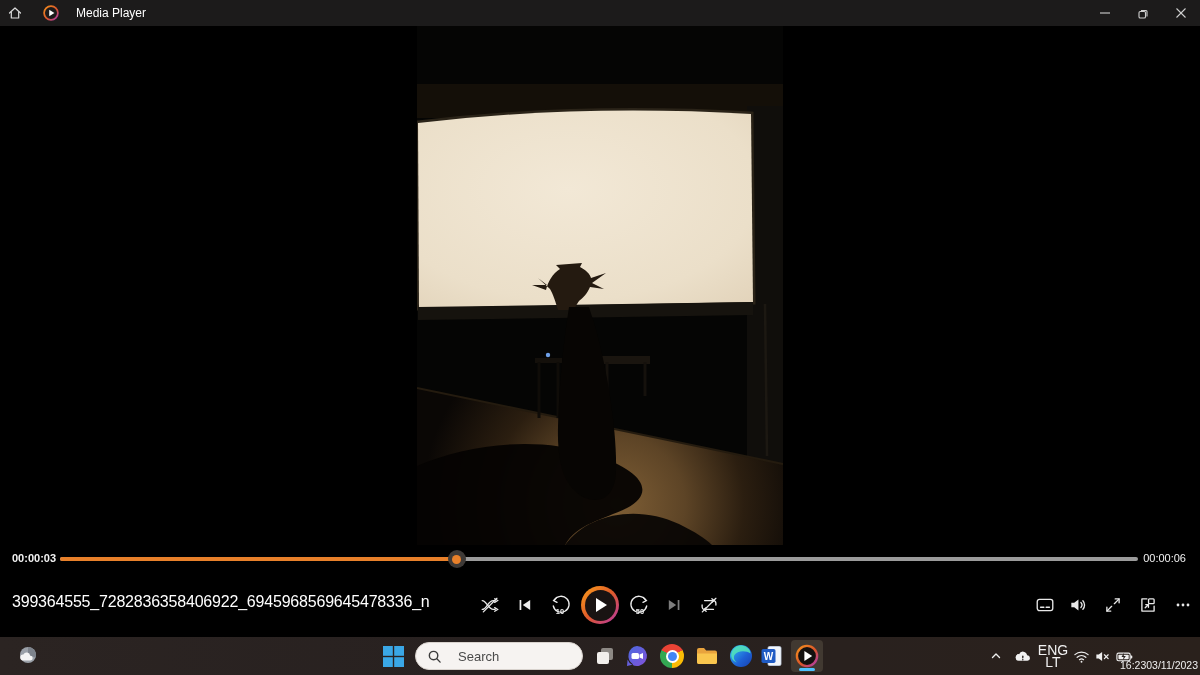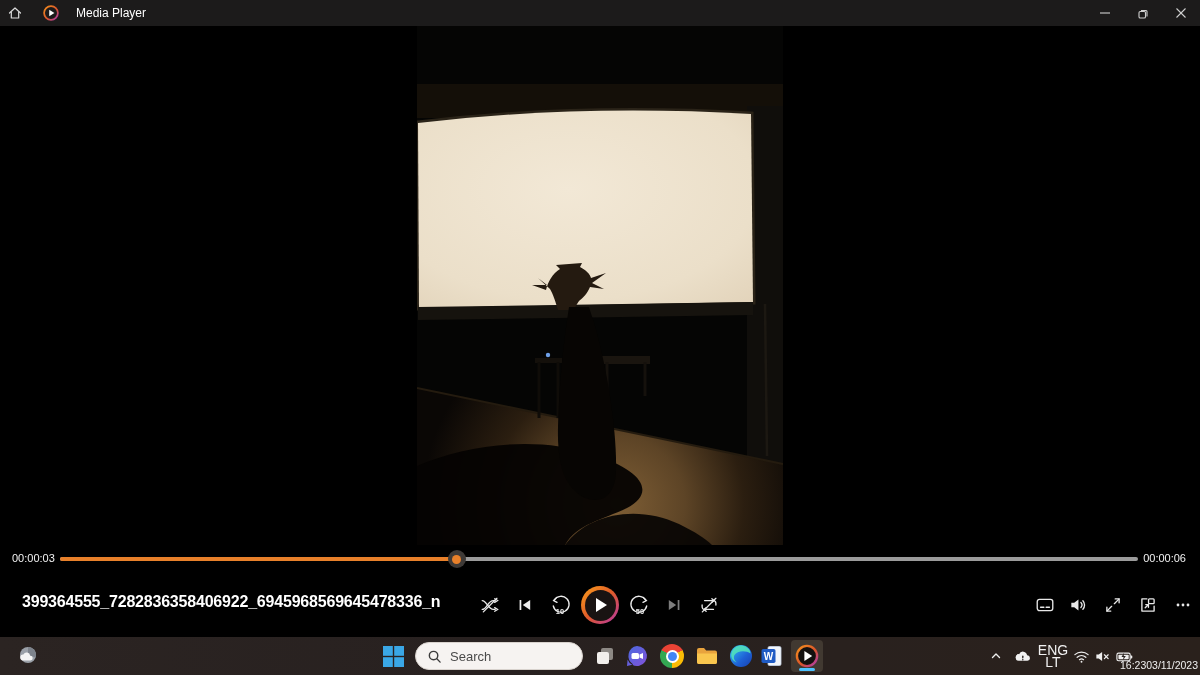--- a/index.html
+++ b/index.html
@@ -13,33 +13,33 @@
   .tb-btn { width:30px; height:26px; display:flex; align-items:center; justify-content:center; }
   .tb-title { color:#ffffff; font-size:12px; margin-left:10px; }
   .caption-group { position:absolute; right:0; top:0; display:flex; }
   .cap-btn { width:38px; height:26px; display:flex; align-items:center; justify-content:center; }
 
   
   .video-wrap { position:absolute; left:417px; top:26px; width:366px; height:519px; background:#030303; }
 
   
   .seek-time { position:absolute; color:#f2f2f2; font-size:11px; top:552px; }
-  .seek-time.left { left:12px; }
+  .seek-time.left { left:12px;font-weight:bold; }
   .seek-time.right { right:14px; }
   .seek-track { position:absolute; left:60px; top:557px; width:1078px; height:4px;
                 background:#9b9b9b; border-radius:2px; }
   .seek-played { position:absolute; left:0; top:0; height:4px; width:36.8%;
                  background:#e8802a; border-radius:2px; }
   .seek-handle { position:absolute; top:-7px; left:calc(36.8% - 9px); width:18px; height:18px;
                  border-radius:50%; background:#3e3a37; display:flex; align-items:center; justify-content:center; }
   .seek-handle::after { content:""; width:9px; height:9px; border-radius:50%; background:#e8802a; }
 
   
-  .filename { position:absolute; left:22px; top:593px; color:#ffffff; font-size:16px;
-              font-weight:bold; letter-spacing:-0.2px; }
+  .filename { position:absolute; left:12px; top:593px; color:#ffffff; font-size:16px;
+              font-weight:normal; letter-spacing:-0.2px; }
   .ctl { position:absolute; top:590px; width:30px; height:30px; display:flex;
          align-items:center; justify-content:center; }
   .play-btn { position:absolute; left:581px; top:586px; width:38px; height:38px; border-radius:50%;
               background:linear-gradient(135deg,#f5921d 10%,#e05a2b 50%,#b93a9e 95%);
               display:flex; align-items:center; justify-content:center; }
   .play-inner { width:31px; height:31px; border-radius:50%; background:#191312;
                 display:flex; align-items:center; justify-content:center; }
   .play-tri { width:0; height:0; border-left:11px solid #fff; border-top:7px solid transparent;
               border-bottom:7px solid transparent; margin-left:3px; }
   .skip-num { position:absolute; left:0; right:0; top:13px; text-align:center; color:#eaeaea;
@@ -49,21 +49,21 @@
   .taskbar { position:absolute; left:0; top:637px; width:1200px; height:38px;
              background:linear-gradient(90deg,#2b2422,#282120 40%,#2a211c); z-index:40; }
   .tb-icon { position:absolute; top:3px; width:32px; height:32px; display:flex;
              align-items:center; justify-content:center; border-radius:4px; }
   .active-app { background:#413931; }
   .active-underline { position:absolute; bottom:1px; left:50%; margin-left:-8px;
                       width:16px; height:3px; border-radius:2px; background:#4cc2ff; }
   .search-pill { position:absolute; left:415px; top:5px; width:168px; height:28px; border-radius:14px;
                  background:#f6f3f1; border:1px solid #d8d2cd; display:flex; align-items:center;
                  padding-left:11px; }
-  .search-pill span { color:#4a4a4a; font-size:13px; margin-left:8px; }
+  .search-pill span { color:#4a4a4a; font-size:13px; margin-left:16px; }
   .tray-item { position:absolute; top:3px; height:32px; display:flex; align-items:center;
                justify-content:center; }
   .lang { flex-direction:column; color:#f0f0f0; font-size:14px; line-height:12px; text-align:center; }
   .clock { flex-direction:row; color:#f0f0f0; font-size:10.5px; line-height:13px;
            text-align:right; align-items:flex-end; }
   svg { display:block; }
 </style>
 </head>
 <body>
 

